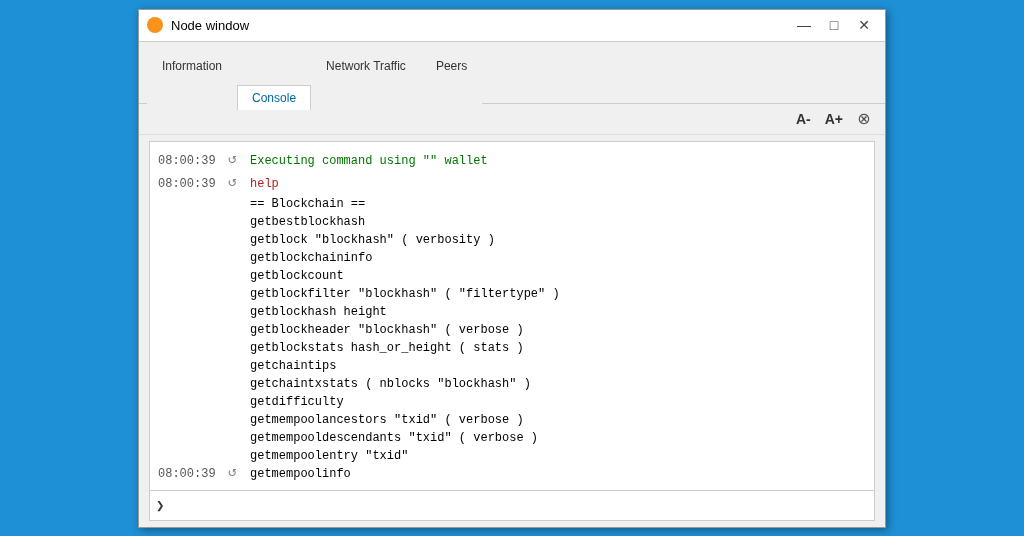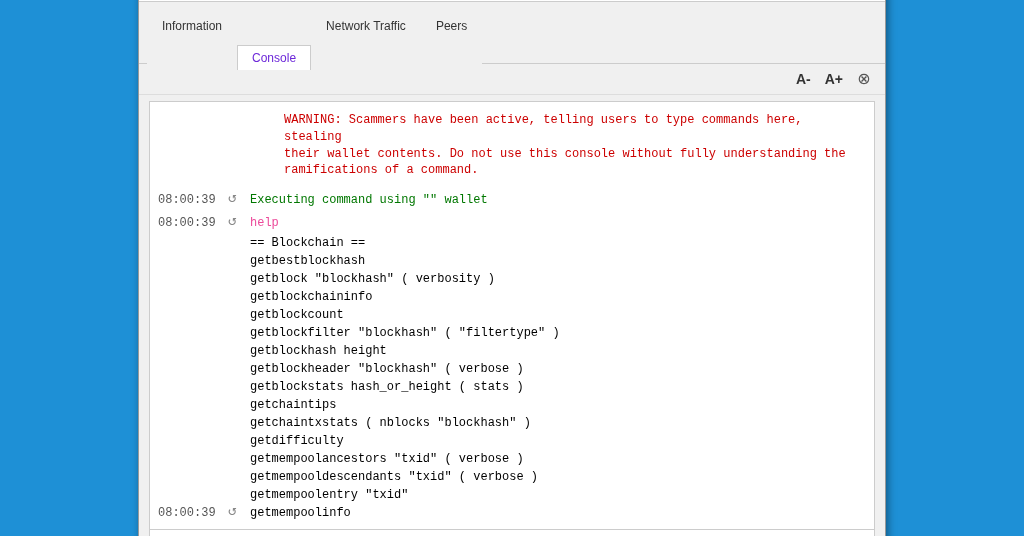--- a/index.html
+++ b/index.html
@@ -83,21 +83,21 @@
       border-bottom: none;
       color: #333;
       background: #f0f0f0;
       position: relative;
       top: 7px;
     }
 
     .tab.active {
       background: #ffffff;
       border-color: #ccc;
-      color: #6d28d9;
+      color: #0369a1;
       margin-top: 32px;
     }
 
     .toolbar {
       background: #f0f0f0;
       padding: 4px 10px;
       display: flex;
       justify-content: flex-end;
       align-items: center;
       gap: 6px;
@@ -242,34 +242,31 @@
 
   <div class="toolbar">
     <button class="font-btn">A-</button>
     <button class="font-btn">A+</button>
     <button class="clear-btn">⊗</button>
   </div>
 
   <div class="console-area">
     <div class="console-output">
 
-      <div class="warning-block" style="white-space: pre-line;">WARNING: Scammers have been active, telling users to type commands here, stealing
-their wallet contents. Do not use this console without fully understanding the
-ramifications of a command.</div>
 
       <div id="log-container">
           <div class="log-line">
             <span class="log-time">08:00:39</span>
             <span class="log-icon">↺</span>
             <span class="log-content" style="color: rgb(0, 119, 0);">Executing command using "" wallet</span>
           </div>
           <div class="log-line">
             <span class="log-time">08:00:39</span>
             <span class="log-icon">↺</span>
-            <span class="log-content" style="color: #ec4899;">help</span>
+            <span class="log-content" style="color: #b91c1c;">help</span>
           </div>
           <div class="log-line">
             <span class="log-time">08:00:39</span>
             <span class="log-icon">↺</span>
             <span class="log-content" style="color: #000000; white-space: pre;">== Blockchain ==
 getbestblockhash
 getblock "blockhash" ( verbosity )
 getblockchaininfo
 getblockcount
 getblockfilter "blockhash" ( "filtertype" )

